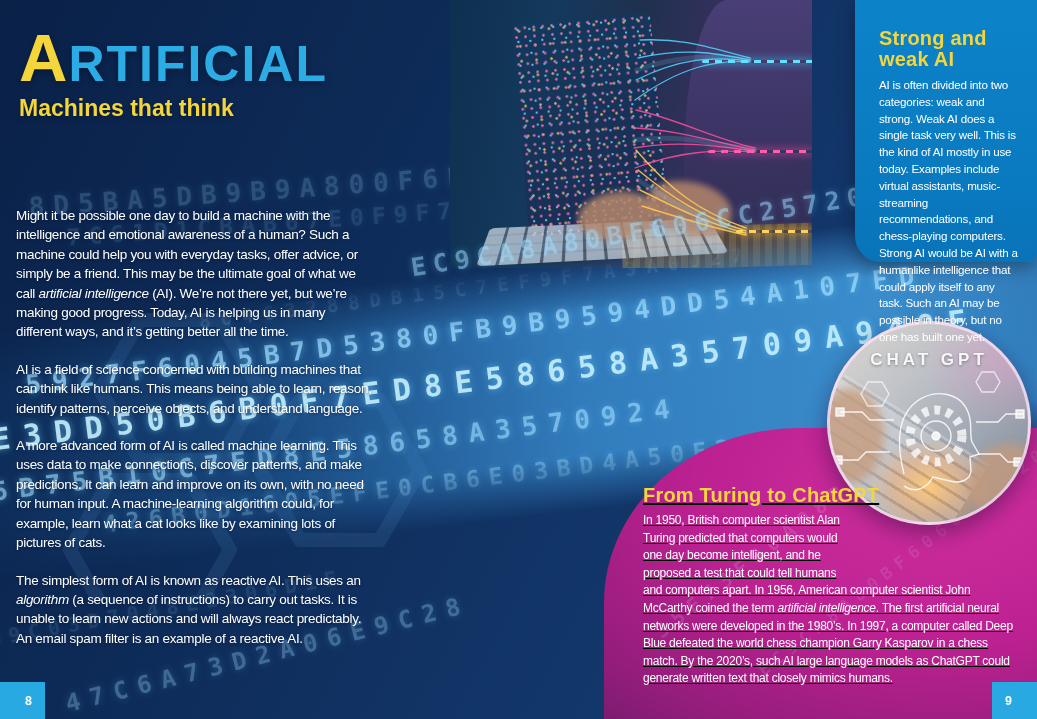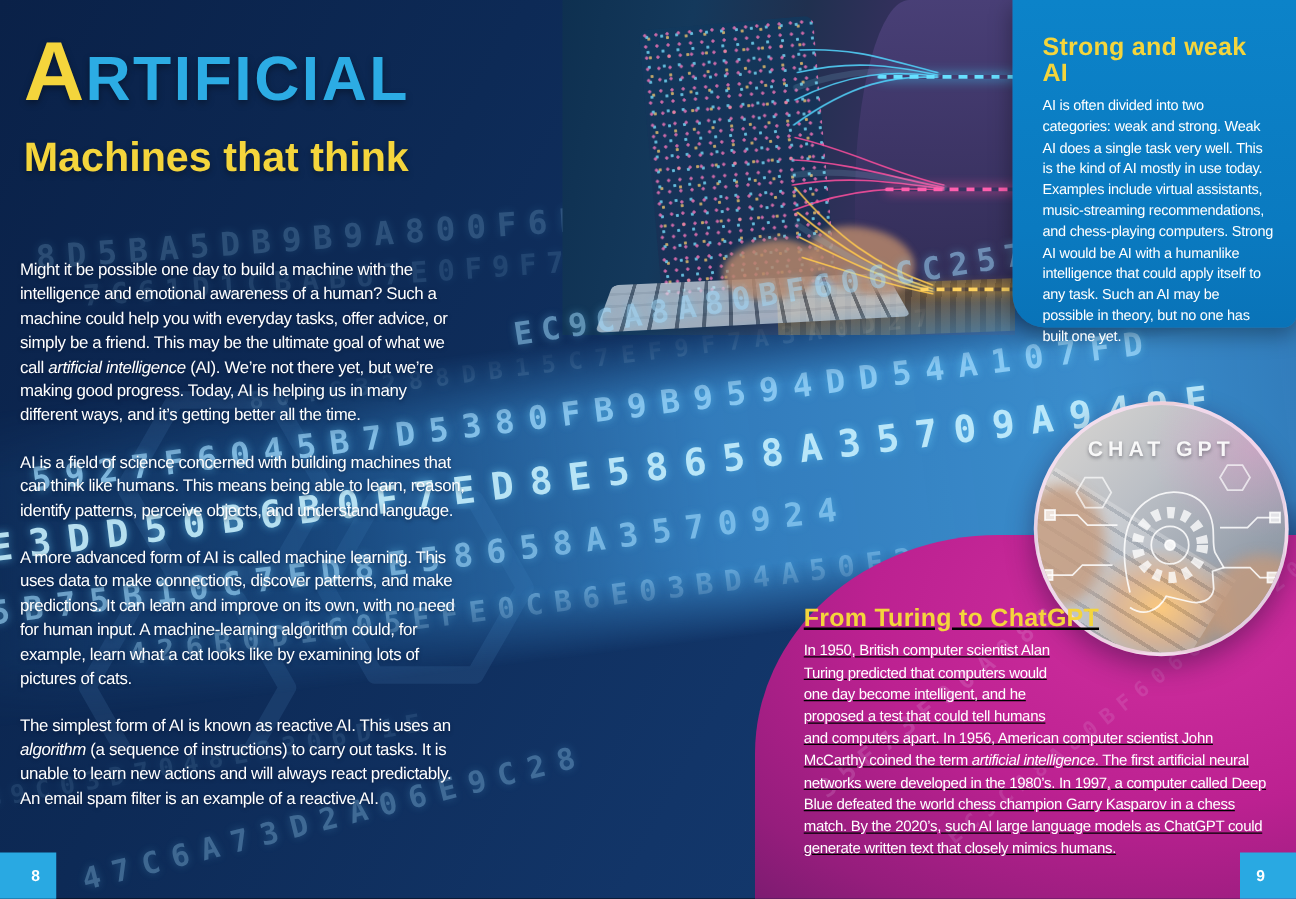--- a/index.html
+++ b/index.html
@@ -70,21 +70,21 @@
     mask-image:linear-gradient(180deg,transparent 0%,#000 22%,#000 78%,transparent 100%);
   }
   .band .hexrow{position:absolute;transform:none;}
   .br-1{left:300px;top:6px;font-size:19px;letter-spacing:10px;opacity:.45;}
   .br-2{left:120px;top:44px;font-size:26px;letter-spacing:11px;opacity:.78;}
   .br-3{left:18px;top:92px;font-size:30px;letter-spacing:13px;opacity:.9;color:#c8f2ff;}
   .br-4{left:74px;top:146px;font-size:26px;letter-spacing:11px;opacity:.65;}
   .br-5{left:180px;top:194px;font-size:23px;letter-spacing:9px;opacity:.45;}
   
   .sidebar{
-    position:absolute;right:0;top:0;width:227px;height:262px;z-index:30;
+    position:absolute;right:0;top:0;width:182px;height:262px;z-index:30;
     background:linear-gradient(180deg,#0c83c9 0%,#0a7ac0 70%,#0973b8 100%);
     border-radius:0 0 10px 26px;box-sizing:border-box;padding:28px 18px 0 24px;
     box-shadow:0 6px 18px rgba(0,0,0,.35);
   }
   .sidebar h2{margin:0 0 7px 0;font-size:20px;line-height:1.05;color:#f4d53c;letter-spacing:.2px;}
   .sidebar p{margin:0;font-size:11.6px;line-height:16.8px;letter-spacing:-.2px;color:#ffffff;}
   
   .blob{
     position:absolute;left:604px;top:428px;width:433px;height:291px;z-index:20;overflow:hidden;
     background:radial-gradient(135% 125% at 78% 22%,#d02f9f 0%,#bc2191 42%,#951d7c 72%,#611a64 100%);
@@ -119,21 +119,21 @@
     position:absolute;left:0;top:26px;width:100%;text-align:center;z-index:2;
     color:rgba(255,255,255,.92);font-weight:bold;font-size:17px;letter-spacing:4px;
     text-shadow:0 1px 3px rgba(80,80,90,.6);
   }
   .circle svg{position:absolute;left:0;top:0;z-index:1;}
   
   .titleblock{position:absolute;left:19px;top:24px;z-index:15;}
   .t-line{display:block;line-height:1.02;font-weight:bold;color:#2cace4;
     font-size:50px;letter-spacing:2px;text-shadow:0 2px 6px rgba(0,0,0,.35);}
   .t-cap{color:#f4d53c;font-size:67px;letter-spacing:1px;}
-  .subtitle{margin-top:15px;font-weight:bold;font-size:33px;color:#f4d53c;text-shadow:0 2px 5px rgba(0,0,0,.35);}
+  .subtitle{margin-top:3px;font-weight:bold;font-size:23px;color:#f4d53c;text-shadow:0 2px 5px rgba(0,0,0,.35);}
   
   .bodycol{position:absolute;left:16px;top:206px;width:358px;z-index:15;color:#fff;}
   .bodycol p{margin:0 0 18px 0;font-size:13.5px;line-height:19.4px;letter-spacing:-.3px;
     text-shadow:0 1px 3px rgba(0,20,50,.55);}
   .it{font-style:italic;}
   
   .tab{position:absolute;bottom:0;height:37px;width:45px;background:#29a9e2;z-index:40;
     display:flex;align-items:center;color:#fff;font-weight:bold;font-size:12.5px;}
   .tab-left{left:0;justify-content:flex-end;padding-right:13px;box-sizing:border-box;}
   .tab-right{right:0;justify-content:flex-start;padding-left:13px;box-sizing:border-box;}

